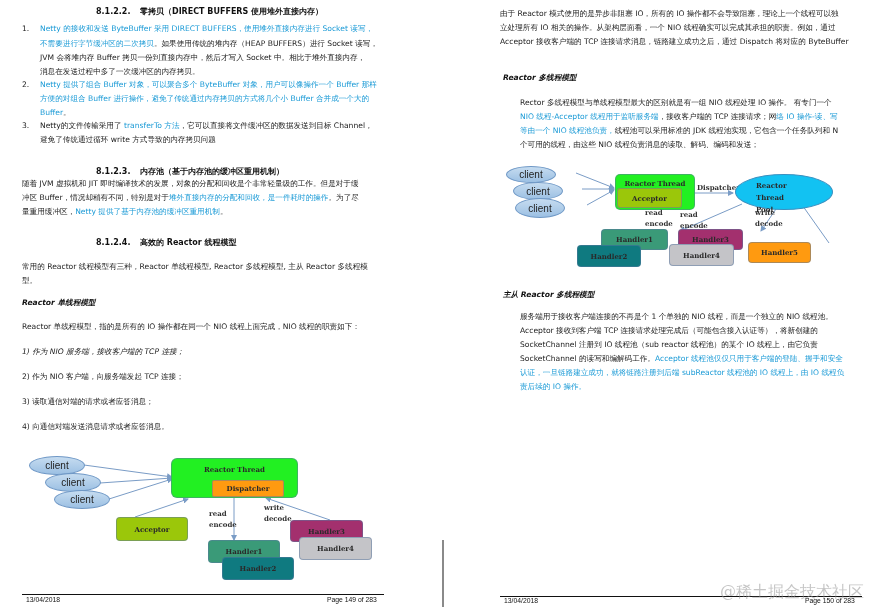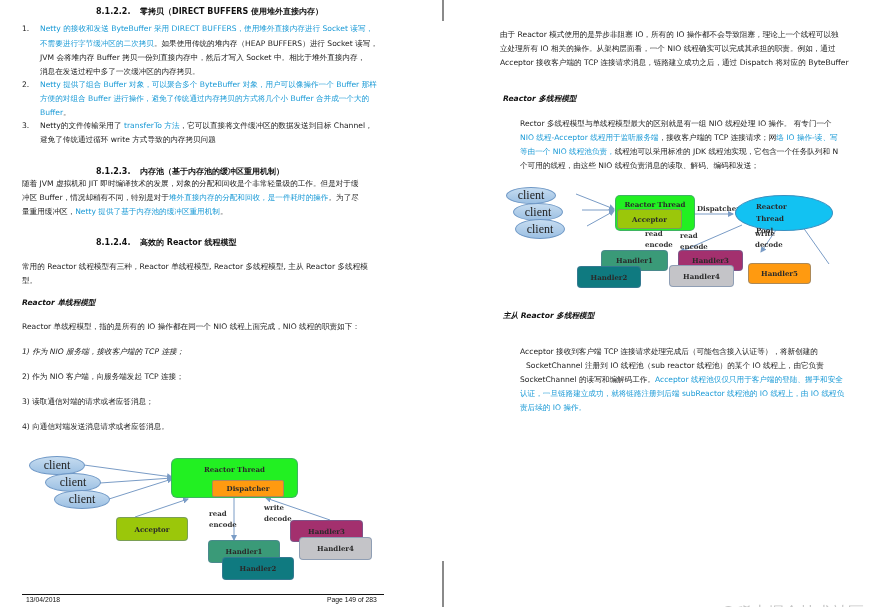--- a/index.html
+++ b/index.html
@@ -1,36 +1,36 @@
 <!DOCTYPE html>
 <html><head>
   <meta charset="utf-8">
   <style>
     * { box-sizing: border-box; margin: 0; padding: 0; }
     html, body { width: 885px; height: 607px; overflow: hidden; background: #ffffff; }
     body { position: relative; font-family: "DejaVu Sans", "Liberation Sans", sans-serif; color: #222; }
     .page { position: absolute; top: 0; height: 540px; background: #fff; }
     #page-left { left: 0; width: 440px; }
-    #page-right { left: 441px; width: 444px; margin-top: 21px; }
+    #page-right { left: 441px; width: 444px; }
     .divider { position: absolute; left: 442px; top: 0; width: 2px; height: 607px; background: #8a8a8a; }
 
     .txt { position: absolute; font-size: 7.6px; line-height: 12px; white-space: nowrap; }
     .blue { color: #1a9ad6; }
     .h { position: absolute; font-size: 8px; font-weight: bold; white-space: nowrap; color: #111; }
     .h .num { display: inline-block; width: 44px; }
     .sub { position: absolute; font-size: 7.6px; font-weight: bold; font-style: italic; white-space: nowrap; color: #111; }
     .li-num { position: absolute; font-size: 7.6px; line-height: 12px; }
 
     .footer-line { position: absolute; height: 1px; background: #111; }
     .footer-text { position: absolute; font-family: "Liberation Sans", sans-serif; font-size: 6.8px; color: #111; white-space: nowrap; }
 
     
     .diagram { position: absolute; }
     .dg-svg { position: absolute; left: 0; top: 0; }
-    .ell { position: absolute; border-radius: 50%; background: linear-gradient(#c6dcf0, #9cc0e3); border: 1px solid #6f98c6; font-family: Liberation Serif, serif; font-size: 12px; color: #222; display:flex; align-items:center; justify-content:center; }
+    .ell { position: absolute; border-radius: 50%; background: linear-gradient(#c6dcf0, #9cc0e3); border: 1px solid #6f98c6; font-family: Liberation Sans, sans-serif; font-size: 10px; color: #222; display:flex; align-items:center; justify-content:center; }
     .box { position: absolute; border-radius: 4px; font-family: "DejaVu Serif", "Liberation Serif", serif; font-size: 7px; font-weight: bold; color: #2a2a2a; display:flex; align-items:center; justify-content:center; border: 1px solid rgba(90,120,160,0.5); }
     .lbl { position: absolute; font-family: "DejaVu Serif", "Liberation Serif", serif; font-size: 7px; font-weight: bold; color: #333; line-height: 11px; white-space: nowrap; }
     .watermark { position: absolute; font-family: "DejaVu Serif", serif; font-size: 16px; color: rgba(150,150,150,0.55); white-space: nowrap; }
   </style>
 </head>
 <body>
 
 <div id="page-left" class="page">
 
   <div class="h" style="left:96px; top:6px;">
@@ -172,22 +172,23 @@
       </div>
 
     <div class="box" style="left:101px; top:71px; width:67px; height:21px; background:#3a9a78;">Handler1</div>
     <div class="box" style="left:77px; top:87px; width:64px; height:22px; background:#0f7a80;">Handler2</div>
     <div class="box" style="left:178px; top:71px; width:65px; height:21px; background:#a3306e;">Handler3</div>
     <div class="box" style="left:169px; top:86px; width:65px; height:22px; background:#c4c4c8;">Handler4</div>
     <div class="box" style="left:248px; top:84px; width:63px; height:21px; background:#ff9a10;">Handler5</div>
   </div>
 
   <div class="sub" style="left:62px; top:290px;">主从 Reactor 多线程模型</div>
+  <div class="txt" style="left:79px; top:311px;">服务端用于接收客户端连接的不再是个 1 个单独的 NIO 线程，而是一个独立的 NIO 线程池。</div>
   <div class="txt" style="left:79px; top:325px;">Acceptor 接收到客户端 TCP 连接请求处理完成后（可能包含接入认证等），将新创建的</div>
-  <div class="txt" style="left:85px; top:339px;">SocketChannel 注册到 IO 线程池（sub reactor 线程池）的某个 IO 线程上，由它负责</div>
+  <div class="txt" style="left:79px; top:339px;">SocketChannel 注册到 IO 线程池（sub reactor 线程池）的某个 IO 线程上，由它负责</div>
   <div class="txt" style="left:79px; top:353px;"><span>SocketChannel 的读写和编解码工作。</span><span class="blue">Acceptor 线程池仅仅只用于客户端的登陆、握手和安全</span></div>
   <div class="txt blue" style="left:79px; top:367px;">认证，一旦链路建立成功，就将链路注册到后端 subReactor 线程池的 IO 线程上，由 IO 线程负</div>
   <div class="txt blue" style="left:79px; top:381px;">责后续的 IO 操作。</div>
 
   <div class="footer-line" style="left:59px; top:596px; width:362px;"></div>
   <div class="footer-text" style="left:63px; top:597px;">13/04/2018</div>
   <div class="footer-text" style="left:364px; top:597px;">Page 150 of 283</div>
 
   <div class="watermark" style="left:279px; top:582px;">@稀土掘金技术社区</div>
 </div>

